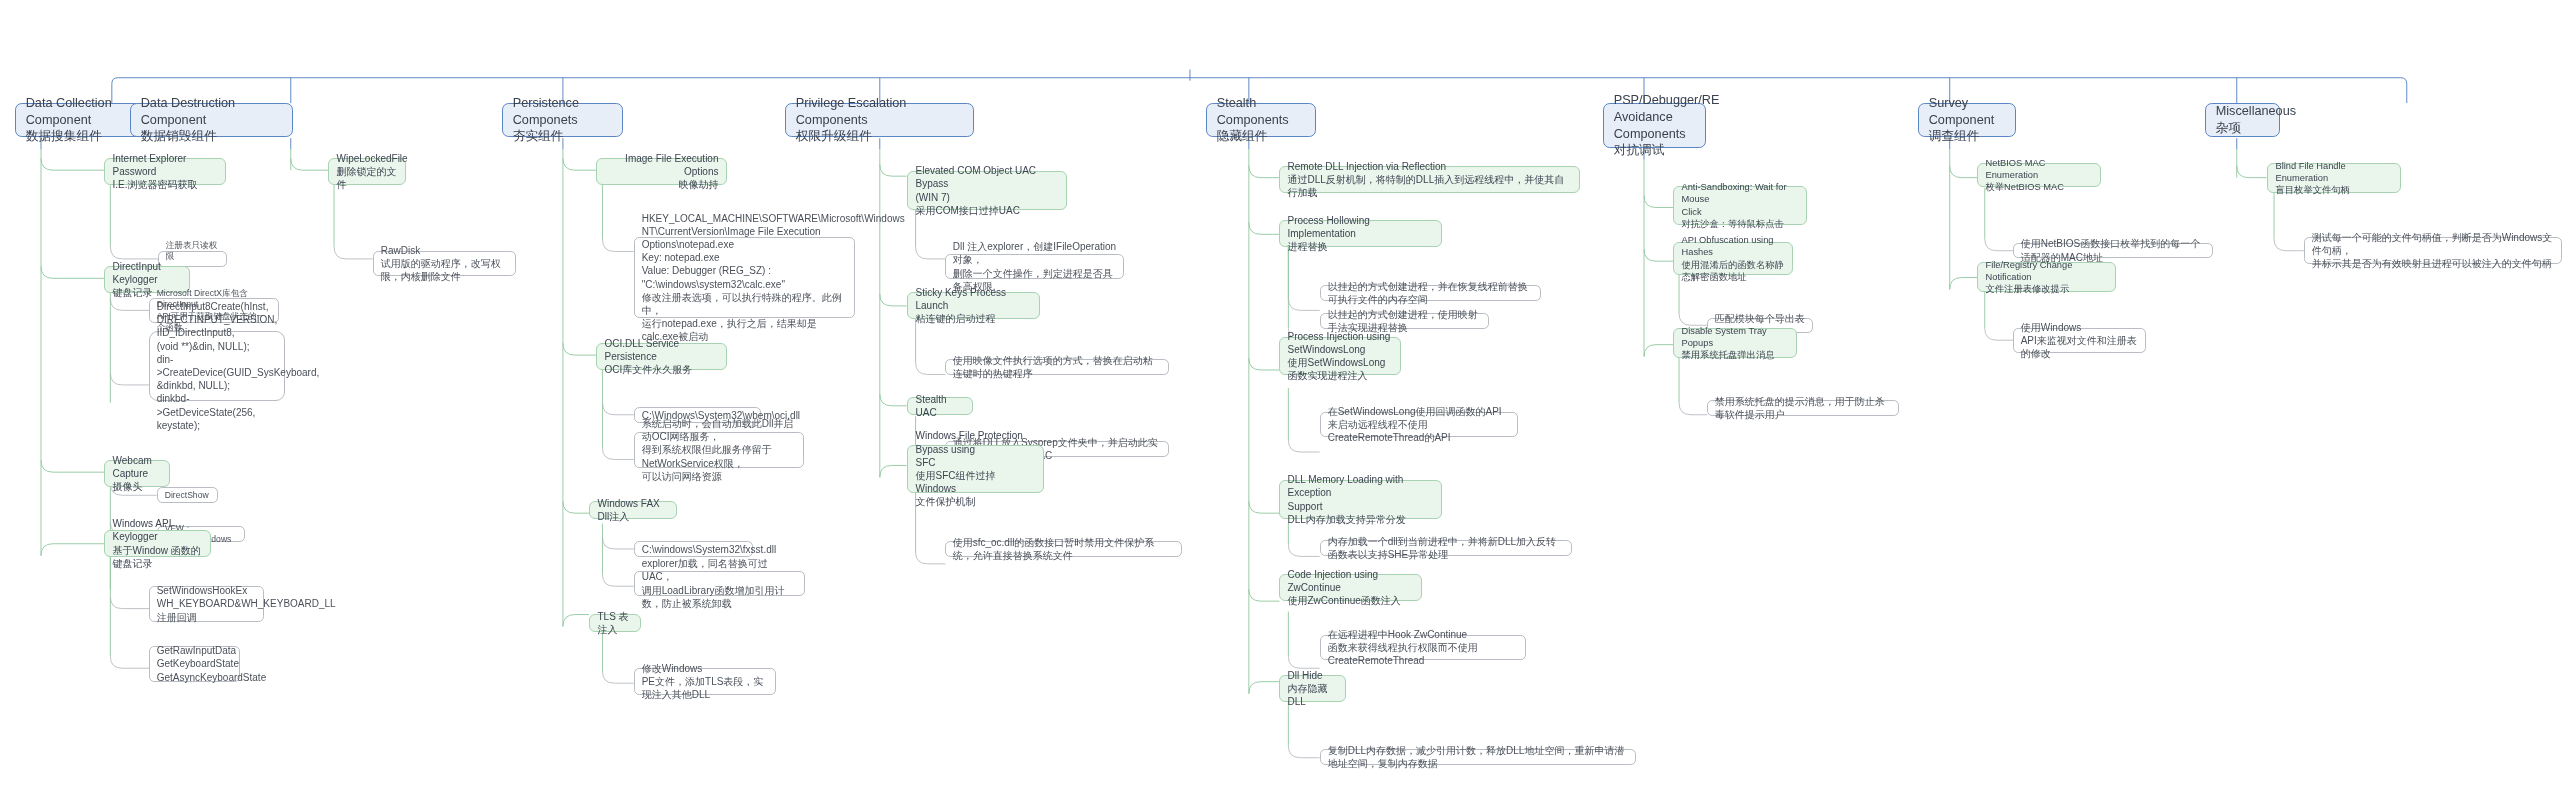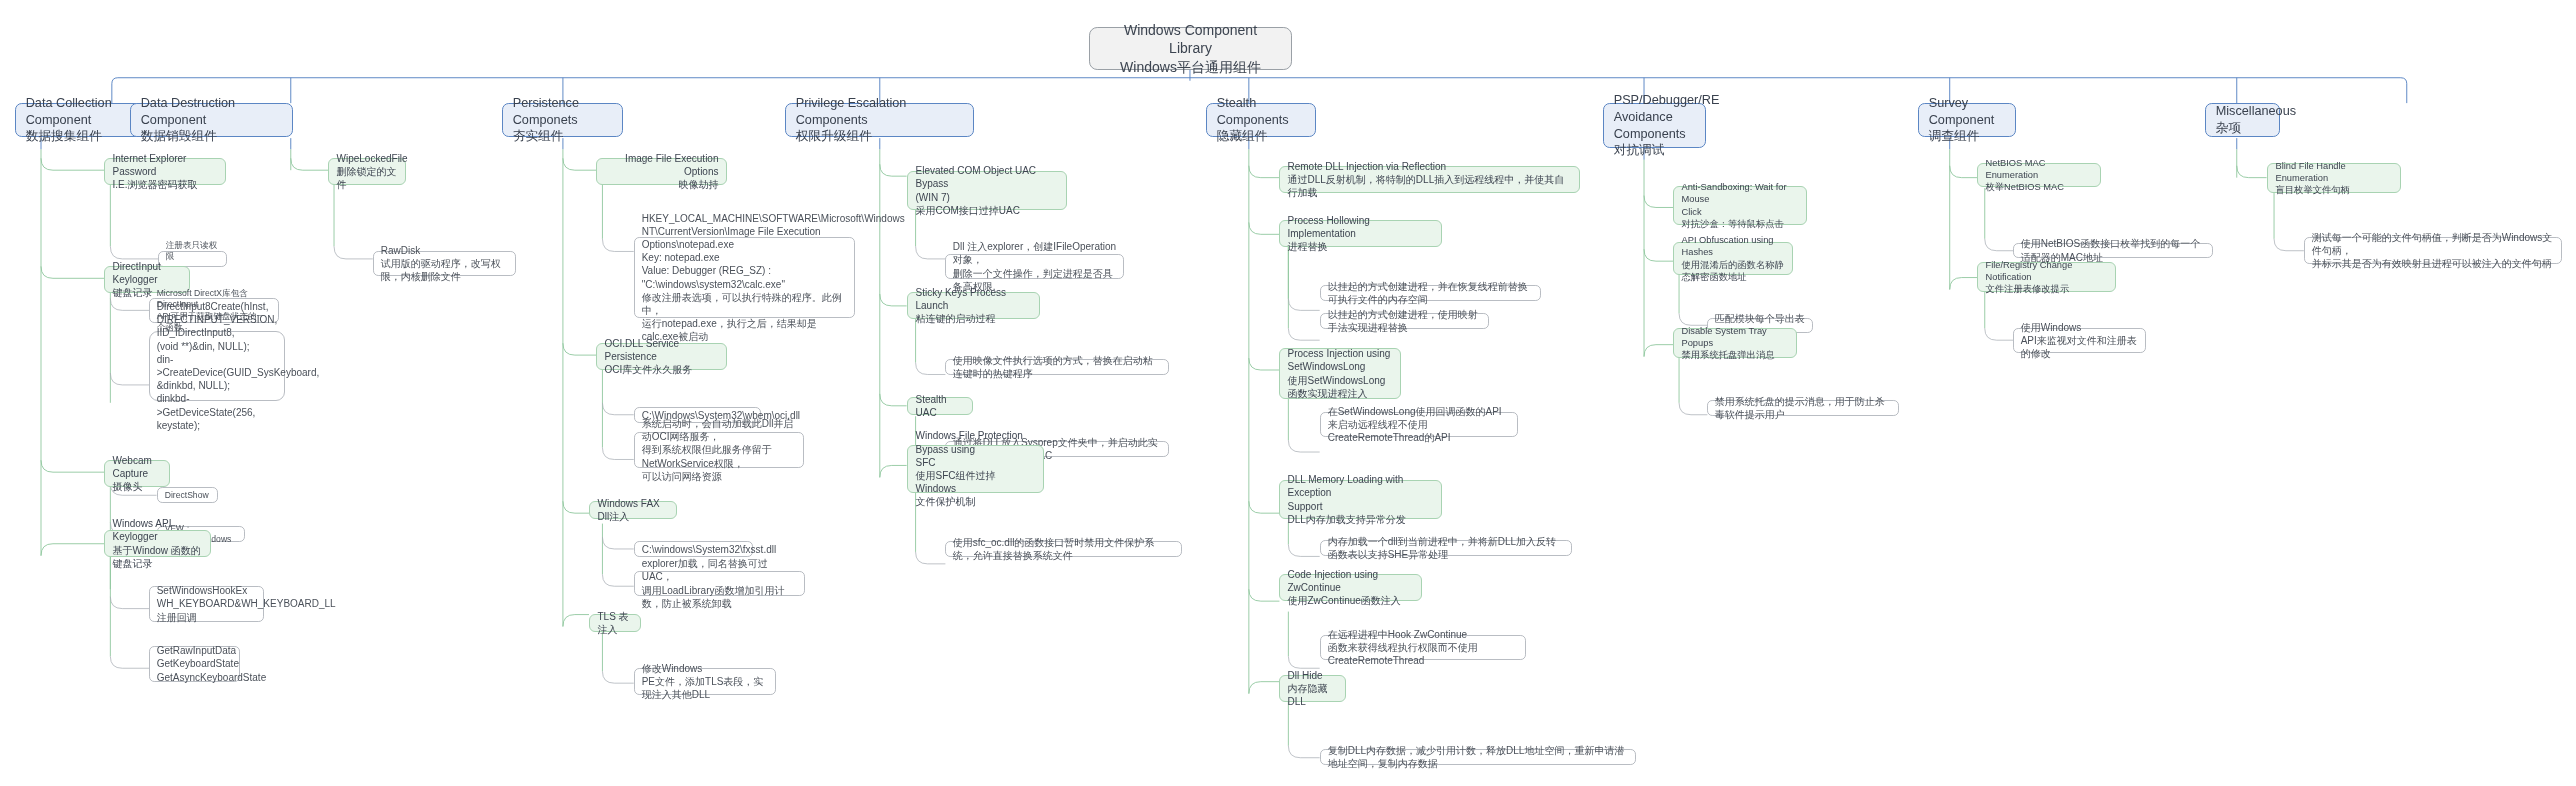--- a/index.html
+++ b/index.html
@@ -235,24 +235,20 @@
     <g fill="none" stroke="#8fc79e" stroke-width="1.2">
       <path d="M3000,200 L3000,238"></path>
       <path d="M3000,222 Q3000,238 3016,238 L3040,238"></path>
       <path d="M3050,252 L3050,320"></path>
     </g>
     <g fill="none" stroke="#a9aeb5" stroke-width="1">
       <path d="M3050,320 Q3050,336 3066,336 L3090,336"></path>
     </g>
   </svg>
 
-  <div class="node root" style="left:1190px;top:27px;width:203px;height:43px;transform:translateX(-101px);">
-    <span>Windows Component Library
-Windows平台通用组件</span>
-  </div>
 
   <div class="node l1" style="left:15px;top:103px;width:149px;height:34px;">
     <span>Data Collection Component
 数据搜集组件</span>
   </div>
 
   <div class="node l2" style="left:104px;top:158px;width:122px;height:27px;">
     <span>Internet Explorer Password
 I.E.浏览器密码获取</span>
   </div>
@@ -423,21 +419,21 @@
     <span>Process Hollowing Implementation
 进程替换</span>
   </div>
   <div class="node l3 tiny" style="left:1320px;top:285px;width:221px;height:16.4px;">
     <span>以挂起的方式创建进程，并在恢复线程前替换可执行文件的内存空间</span>
   </div>
   <div class="node l3 tiny" style="left:1320px;top:313px;width:169px;height:16.4px;">
     <span>以挂起的方式创建进程，使用映射手法实现进程替换</span>
   </div>
 
-  <div class="node l2" style="left:1279px;top:348px;width:122px;height:51px;">
+  <div class="node l2" style="left:1279px;top:337px;width:122px;height:38px;">
     <span>Process Injection using
 SetWindowsLong
 使用SetWindowsLong
 函数实现进程注入</span>
   </div>
   <div class="node l3 tiny" style="left:1320px;top:412px;width:198px;height:25px;">
     <span>在SetWindowsLong使用回调函数的API
 来启动远程线程不使用CreateRemoteThread的API</span>
   </div>
 

